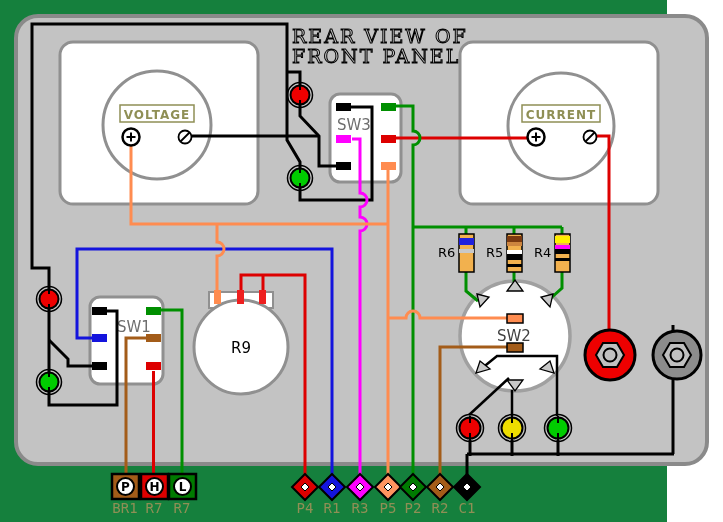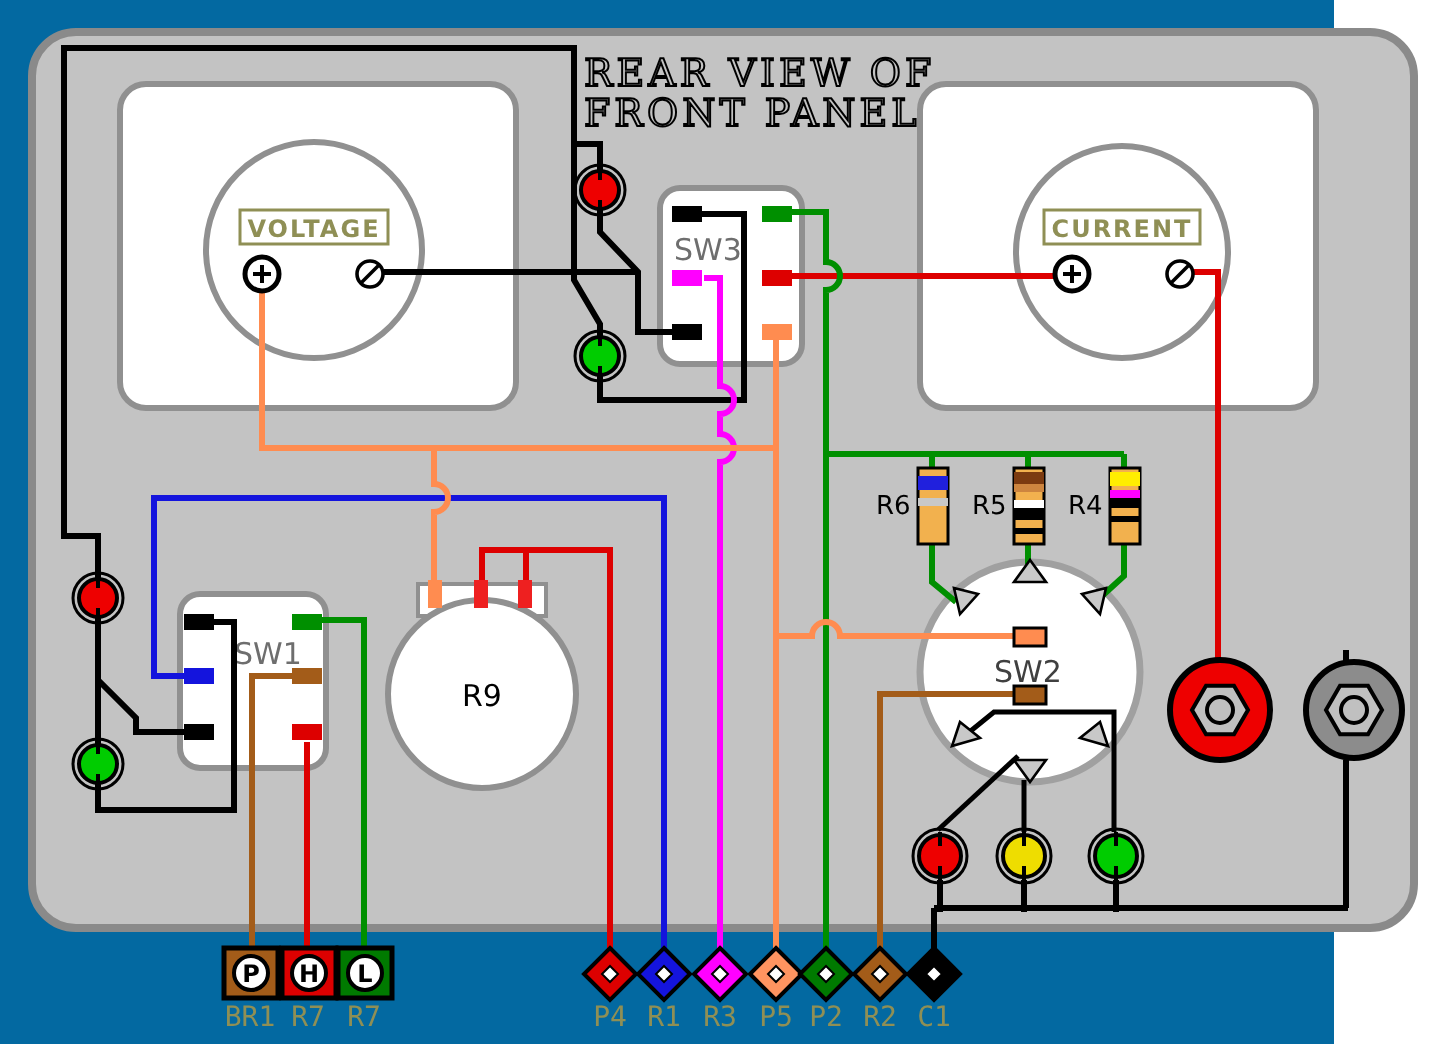--- a/index.html
+++ b/index.html
@@ -1,16 +1,16 @@
 <!DOCTYPE html>
 <html><head>
 <meta charset="utf-8">
 <style>
   html,body{margin:0;padding:0;background:#ffffff;}
-  .stage{position:relative;width:667px;height:522px;background:#0369a1;}
+  .stage{position:relative;width:667px;height:522px;background:#15803d;}
   svg{display:block;}
   text{font-family:"DejaVu Sans",sans-serif;}
   .title-text{font-family:"DejaVu Serif",serif;font-size:19px;letter-spacing:2px;
               fill:#c3c3c3;stroke:#000000;stroke-width:1px;}
   .meter-label{font-size:12px;font-weight:bold;letter-spacing:1px;fill:#8f8f55;}
   .sw-label{font-size:15px;fill:#6e6e6e;}
   .sw2-label{font-size:15px;fill:#404040;}
   .r9-label{font-size:15px;fill:#000000;}
   .res-label{font-size:13px;fill:#000000;}
   .conn-label{font-family:"DejaVu Sans Mono",monospace;font-size:14px;fill:#8f8f55;}

